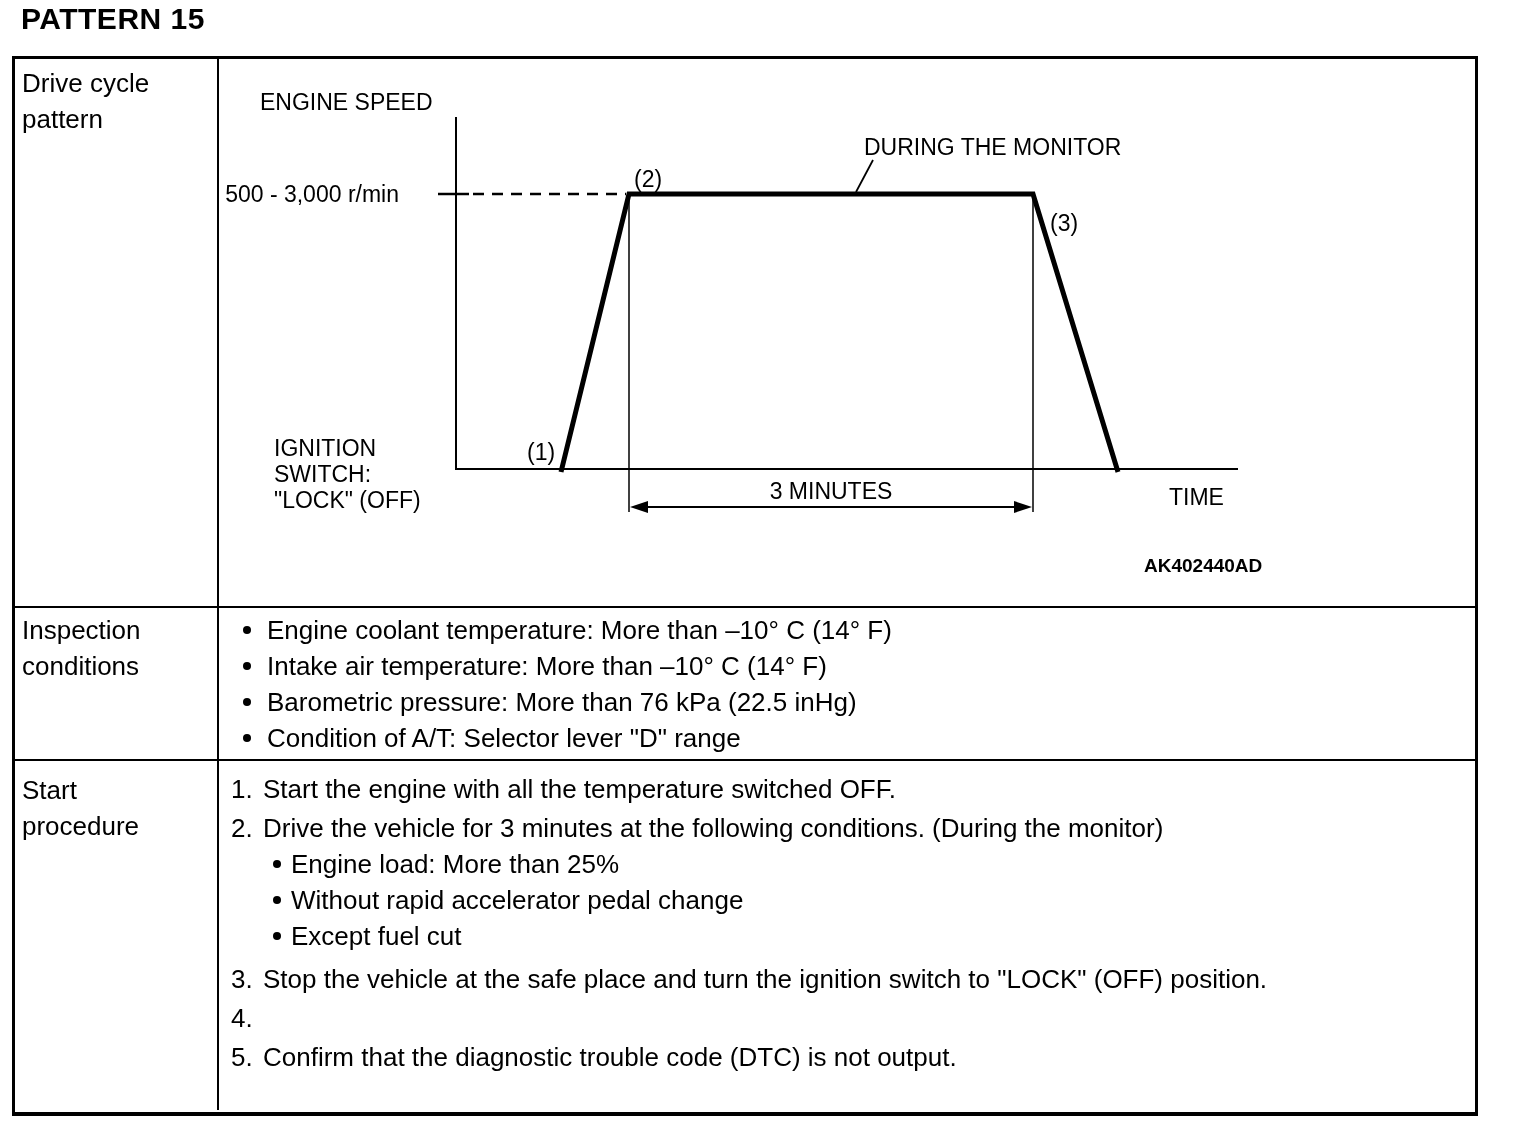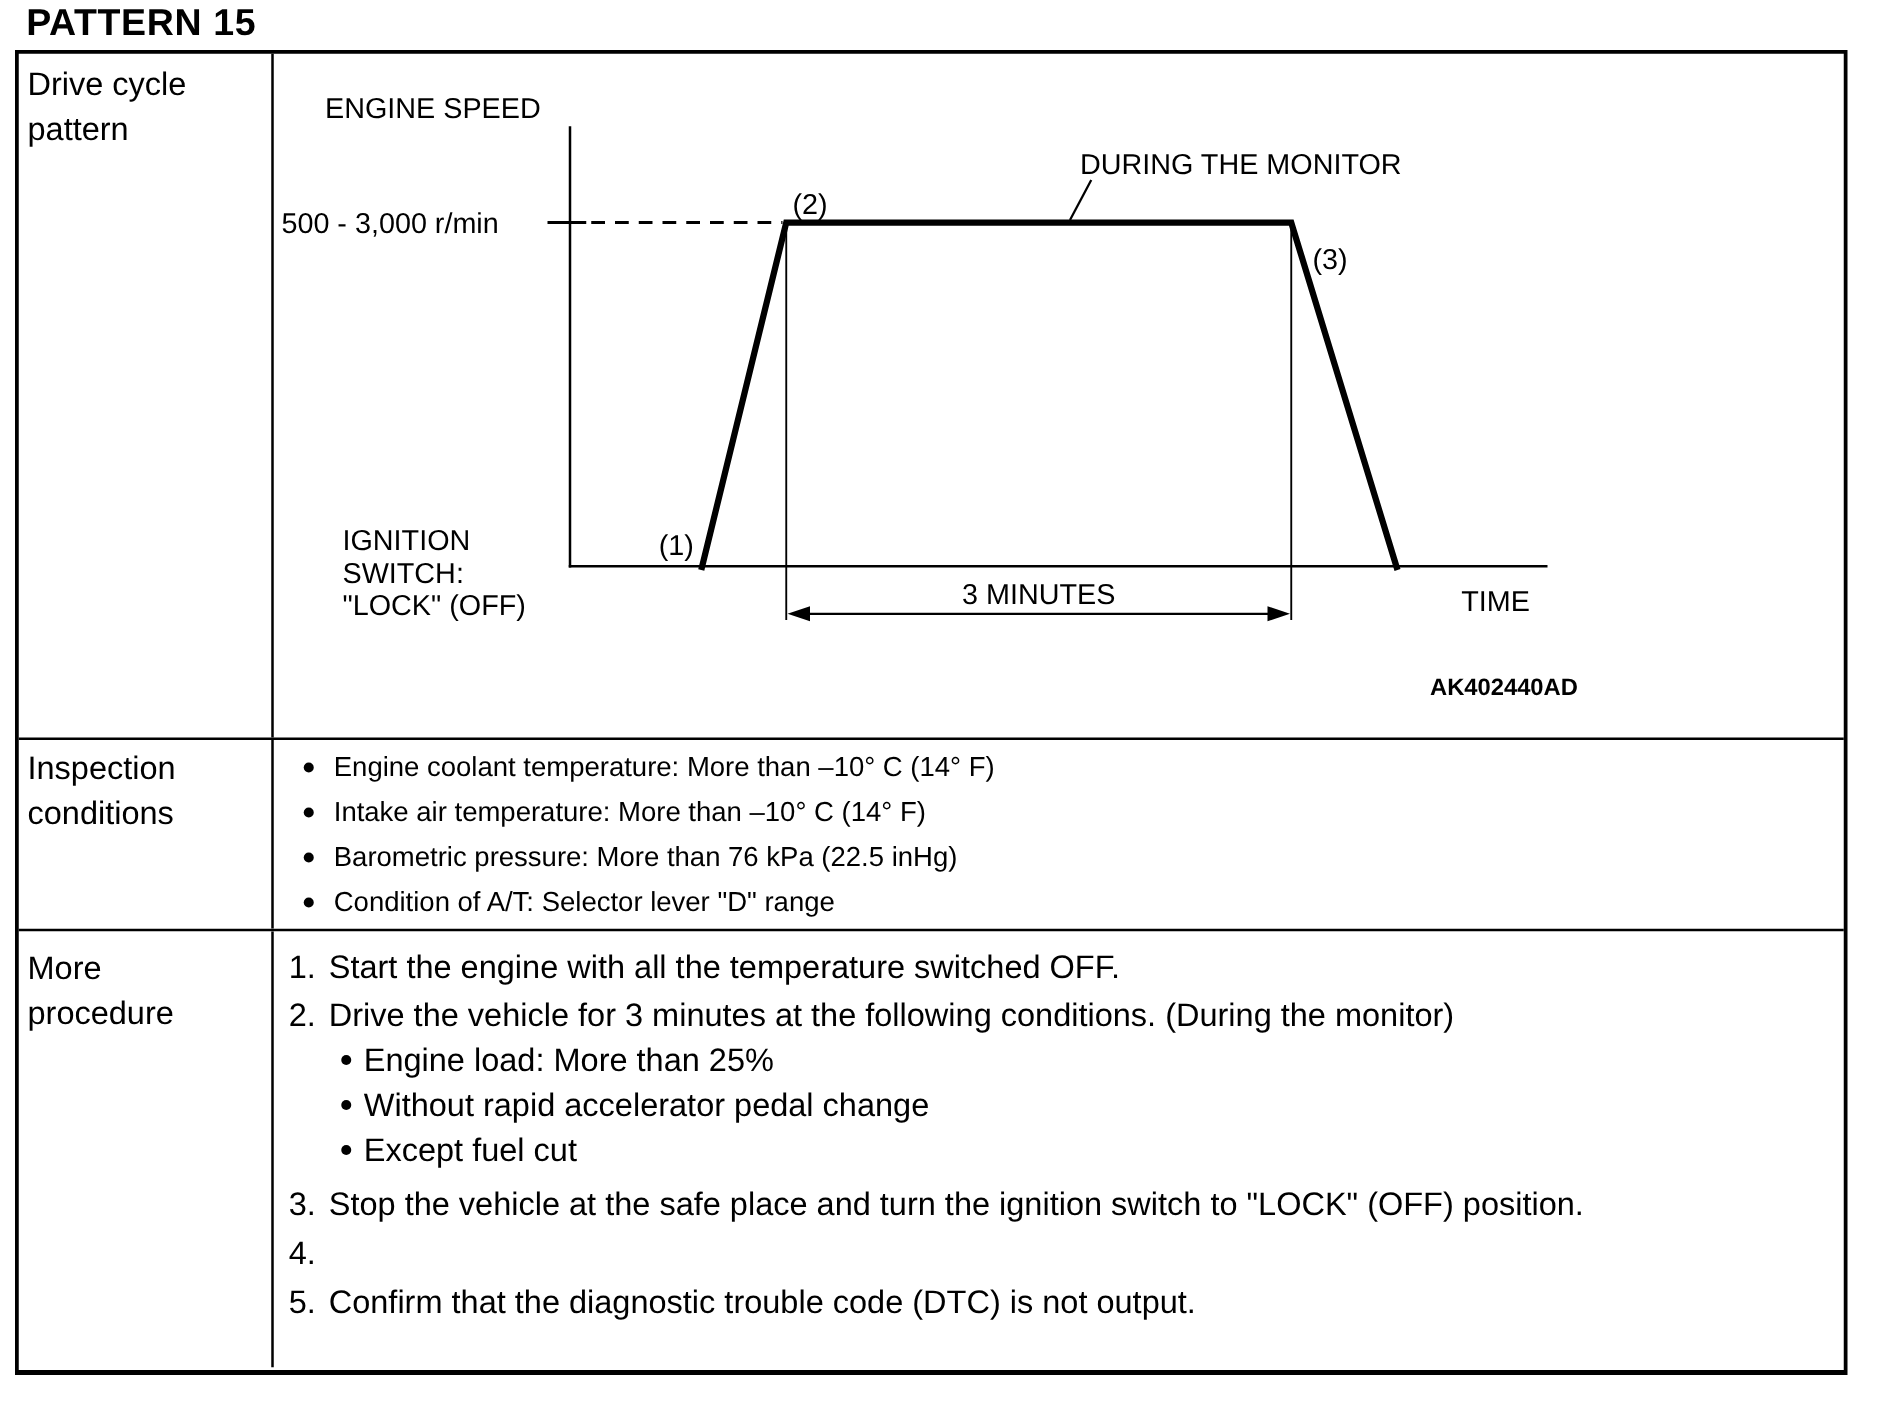--- a/index.html
+++ b/index.html
@@ -3,21 +3,21 @@
 <meta charset="utf-8">
 <style>
   * { margin:0; padding:0; box-sizing:border-box; }
   html,body { width:1520px; height:1130px; background:#fff; color:#000;
               font-family:"Liberation Sans", sans-serif; }
   body { position:relative; overflow:hidden; }
 
   .page-title { position:absolute; left:21px; top:2px;
                 font-size:30px; font-weight:bold; letter-spacing:0.5px; }
 
-  .doc-table { position:absolute; left:12px; top:40px; width:1466px; height:1060px;
+  .doc-table { position:absolute; left:12px; top:56px; width:1466px; height:1060px;
                border:3px solid #000; border-bottom-width:4px; background:#fff; }
   .t-row { display:flex; width:100%; }
   .t-row + .t-row { border-top:2px solid #000; }
   .row-drive   { height:547px; }
   .row-inspect { height:153px; }
   .row-test    { height:351px; }
   .row-inspect, .row-test { overflow:hidden;justify-content:center; }
 
   .hdr { width:204px; flex:none; border-right:2px solid #000;
          font-size:26px; line-height:36px; padding-left:7px; }
@@ -27,21 +27,21 @@
 
   .cell { flex:1 1 auto; position:relative; overflow:hidden; }
 
   
   .diagram-svg { display:block; }
   .diagram-svg text { font-family:"Liberation Sans", sans-serif; font-size:23px; fill:#000; }
   .diagram-svg .fig-code { font-size:19px; font-weight:bold; }
 
   
   .bullet-list { list-style:none; margin:4px 0 0 22px; }
-  .bullet-list li { position:relative; padding-left:26px; font-size:22px; line-height:36px; }
+  .bullet-list li { position:relative; padding-left:26px; font-size:26px; line-height:36px; }
   .bullet-list li::before { content:""; position:absolute; left:2px; top:14px;
                             width:8px; height:8px; border-radius:50%; background:#000; }
 
   
   .steps { margin:10px 0 0 12px; }
   .step { display:flex; font-size:26px; line-height:36px; margin-top:3px; }
   .step.first { margin-top:0; }
   .step.gap { margin-top:7px; }
   .step-num { flex:none; width:32px; }
   .sub-list { list-style:none; margin:0 0 0 42px; }
@@ -107,21 +107,21 @@
         <li>Engine coolant temperature: More than –10° C (14° F)</li>
         <li>Intake air temperature: More than –10° C (14° F)</li>
         <li>Barometric pressure: More than 76 kPa (22.5 inHg)</li>
         <li>Condition of A/T: Selector lever "D" range</li>
       </ul>
     </div>
   </div>
 
   <div class="t-row row-test">
     <div class="hdr">
-      <div>More</div>
+      <div>Start</div>
       <div>procedure</div>
     </div>
     <div class="cell">
       <div class="steps">
         <div class="step first">
           <span class="step-num">1.</span>
           <span class="step-text">Start the engine with all the temperature switched OFF.</span>
         </div>
         <div class="step">
           <span class="step-num">2.</span>

